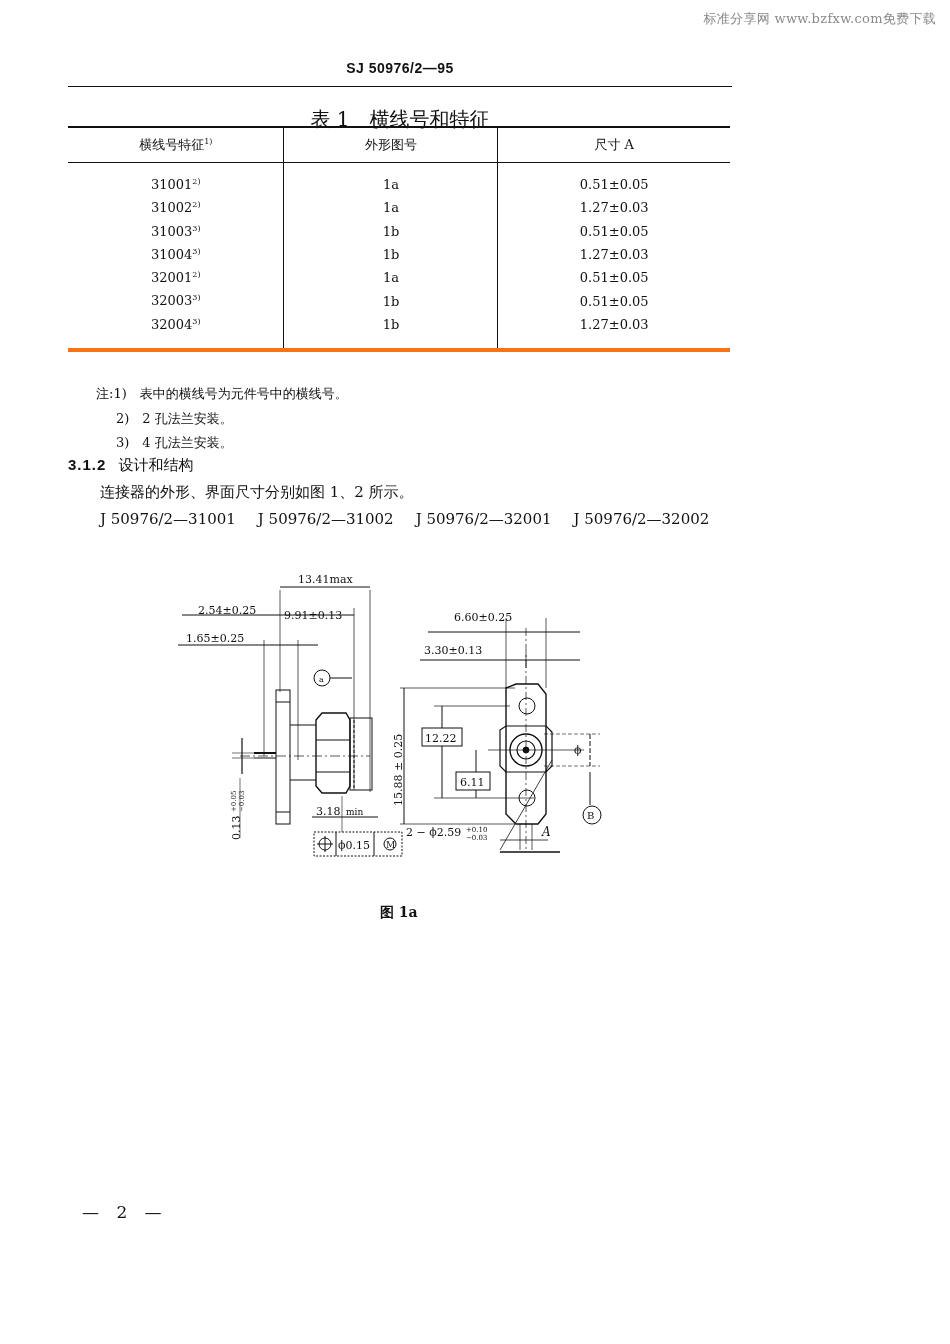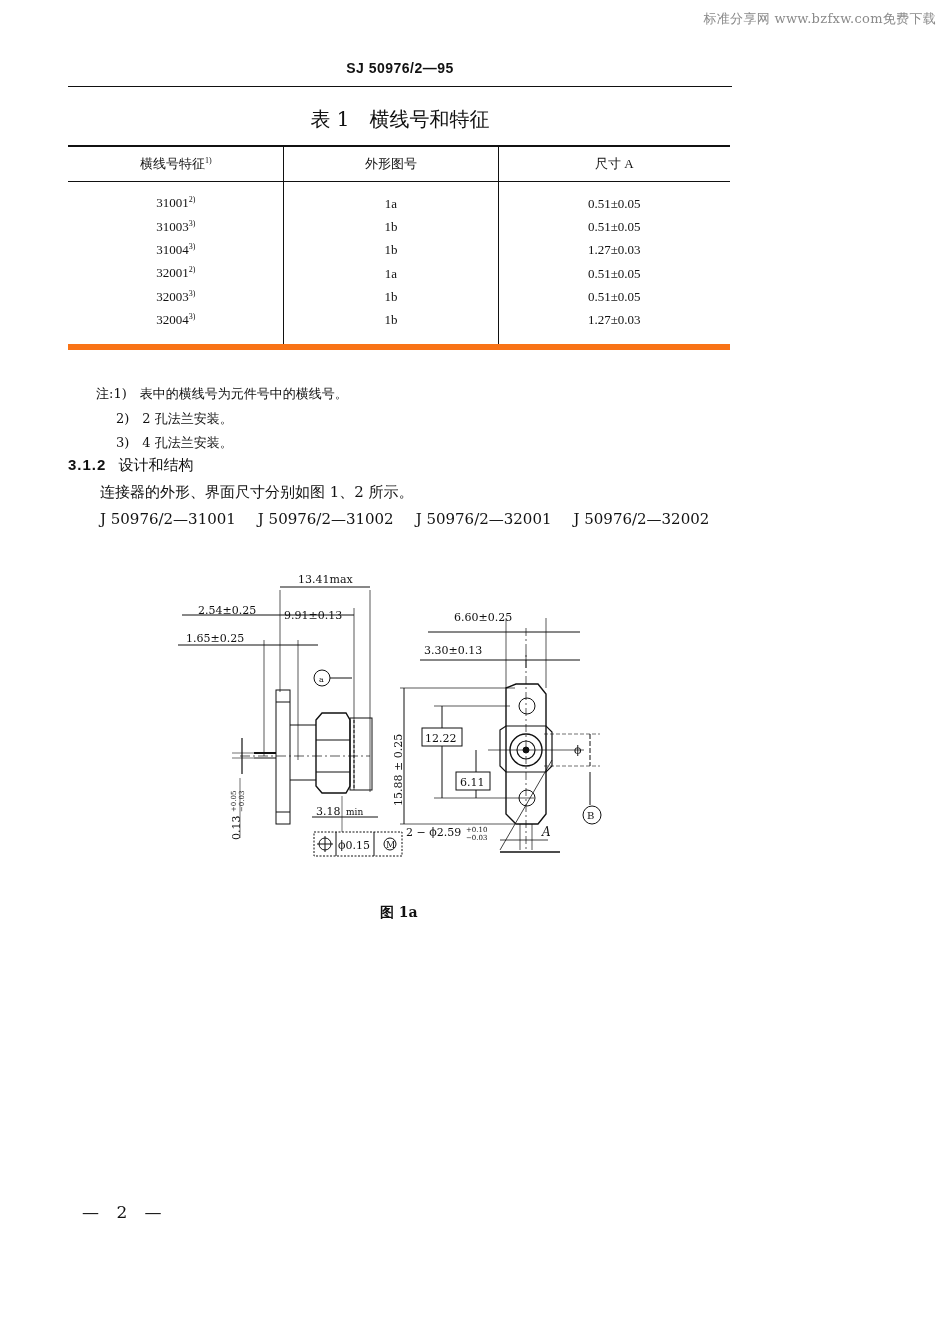--- a/index.html
+++ b/index.html
@@ -5,27 +5,27 @@
   html, body { margin: 0; padding: 0; background: #ffffff; }
   body { width: 950px; height: 1344px; position: relative; overflow: hidden;
          font-family: "DejaVu Serif", "Liberation Serif", serif; color: #111; }
   .abs { position: absolute; }
   .watermark { top: 10px; right: 14px; font-size: 13px; color: #8a8a8a;
                font-family: "DejaVu Serif", serif; letter-spacing: 0.3px; }
   .std-code { top: 60px; left: 0; width: 800px; text-align: center; font-size: 14px; font-weight: bold;
               font-family: Liberation Sans, sans-serif; letter-spacing: 0.5px; }
   .hr-top { top: 86px; left: 68px; width: 664px; height: 0; border-top: 1.5px solid #111; }
   .table-title { top: 106px; left: 0; width: 800px; text-align: center; font-size: 20px; }
-  table.t1 { position: absolute; top: 145px; left: 68px; width: 662px; border-collapse: collapse;
-             font-size: 13px; font-family: Liberation Serif, serif; }
+  table.t1 { position: absolute; top: 126px; left: 68px; width: 662px; border-collapse: collapse;
+             font-size: 13px; }
   table.t1 th { font-weight: normal; height: 32px; border-top: 2px solid #111; border-bottom: 1px solid #111; }
   table.t1 th + th, table.t1 td + td { border-left: 1px solid #111; }
   table.t1 td { height: 23.3px; text-align: center; padding: 0; }
   table.t1 tbody tr:first-child td { padding-top: 10px; }
-  table.t1 tbody tr:last-child td { padding-bottom: 12px; border-bottom: 6px solid #f97316; }
+  table.t1 tbody tr:last-child td { padding-bottom: 12px; border-bottom: 4px solid #f97316; }
   table.t1 sup { font-size: 8px; }
   .col1 { width: 216px; } .col2 { width: 214px; } .col3 { width: 232px; }
   .notes { top: 382px; left: 96px; font-size: 13px; line-height: 24.5px; }
   .notes .sub { padding-left: 20px; }
   .sec-head { top: 456px; left: 68px; font-size: 15px; }
   .sec-head b { font-family: "Liberation Sans", sans-serif; margin-right: 12px; letter-spacing: 1px; }
   .para { top: 483px; left: 100px; font-size: 15px; }
   .models { top: 510px; left: 100px; font-size: 15px; word-spacing: 0; }
   .models span { margin-right: 22px; margin-top: 41px; }
   .figure { top: 560px; left: 170px; width: 460px; height: 320px; }
@@ -49,20 +49,25 @@
       <th class="col1"><span>横线号特征</span><sup>1)</sup></th>
       <th class="col2">外形图号</th>
       <th class="col3">尺寸 A</th>
     </tr>
   </thead>
   <tbody>
     <tr>
       <td><span>31001</span><sup>2)</sup></td>
       <td>1a</td>
       <td>0.51±0.05</td>
+    </tr>
+    <tr>
+      <td><span>31002</span><sup>2)</sup></td>
+      <td>1a</td>
+      <td>1.27±0.03</td>
     </tr>
     <tr>
       <td><span>31003</span><sup>3)</sup></td>
       <td>1b</td>
       <td>0.51±0.05</td>
     </tr>
     <tr>
       <td><span>31004</span><sup>3)</sup></td>
       <td>1b</td>
       <td>1.27±0.03</td>

